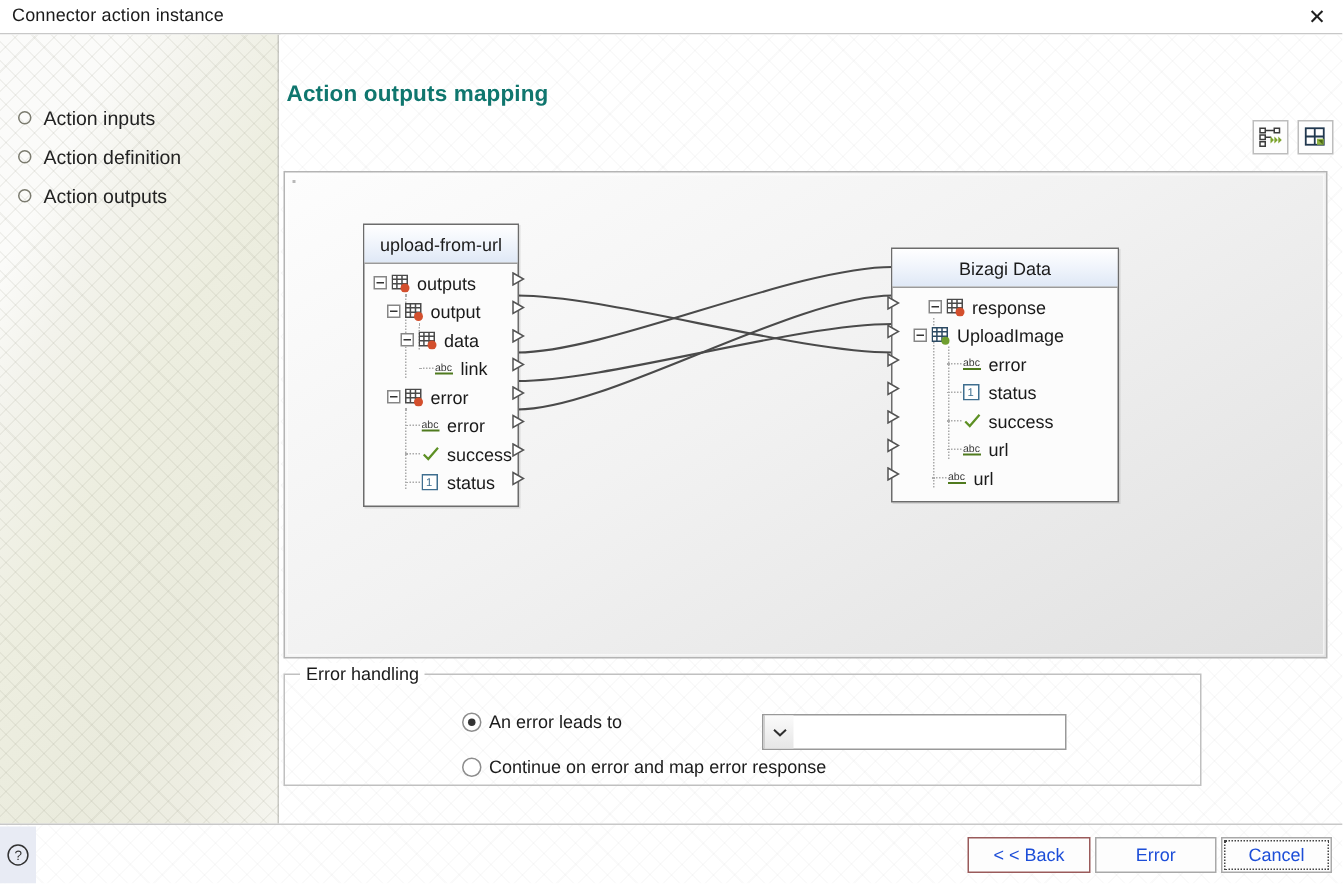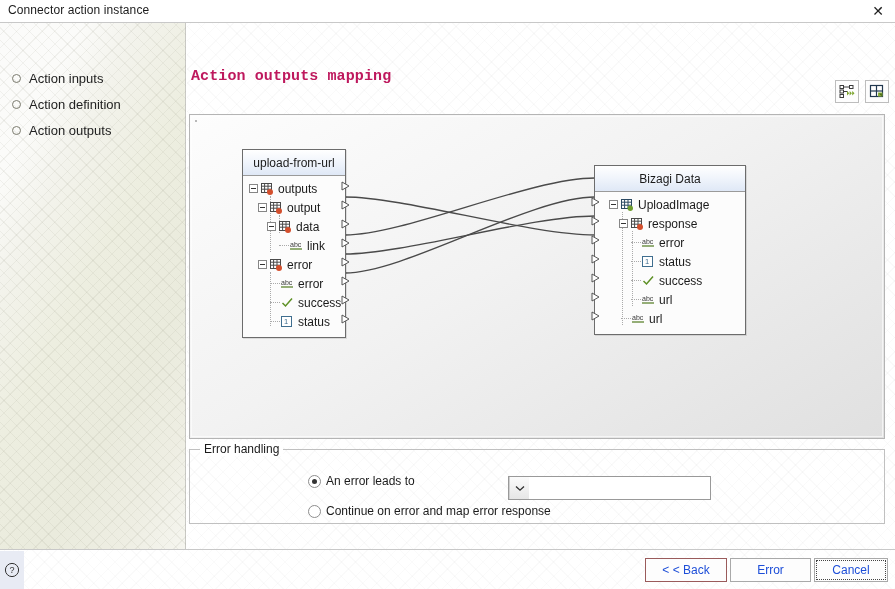--- a/index.html
+++ b/index.html
@@ -122,26 +122,25 @@
     position: absolute;
     inset: 0;
     background-image:
       repeating-linear-gradient(45deg, rgba(160,160,160,0.055) 0 1px, transparent 1px 10px),
       repeating-linear-gradient(-45deg, rgba(160,160,160,0.055) 0 1px, transparent 1px 10px);
     pointer-events: none;
   }
 
   .page-title {
     position: absolute;
-    left: 4px; top: 45px;
+    left: 4px; top: 31px;
     font-size: 15px;
     font-weight: bold;
-    color: #be185d;
+    color: #0f766e;
     letter-spacing: 0.1px;
-    font-family: Liberation Mono, monospace;
   }
 
   
   .toolbar {
     position: absolute;
     right: 6px; top: 57px;
     display: flex;
     gap: 6px;
   }
   .tool-btn {
@@ -237,21 +236,21 @@
   .port {
     position: absolute;
     width: 9px; height: 10px;
   }
   .port svg { display: block; }
 
   
   .group-box {
     position: absolute;
     left: 2px; top: 426px;
-    width: 696px; height: 75px;
+    width: 612px; height: 75px;
     border: 1px solid #c0c0c0;
   }
   .group-title {
     position: absolute;
     left: 10px; top: -8px;
     background: #ffffff;
     padding: 0 4px;
     font-size: 12px;
     color: #1b1b1b;
   }
@@ -556,44 +555,44 @@
               </svg>
             </div>
         </div>
 
         <div class="tree-panel" style="left:404px; top:50px; width:152px;">
           <div class="tree-header">Bizagi Data</div>
           <div class="tree-body">
             <div class="guide" style="left:27px; top:20px; height:113px;"></div>
             <div class="guide" style="left:37px; top:39px; height:75px;"></div>
 
+            <div class="tree-row" style="padding-left:24px;">
+              <span class="exp-box"></span>
+              <svg class="icon-sq" width="13" height="12" viewBox="0 0 13 12">
+                <rect x="0.5" y="0.5" width="10" height="9" fill="#fff" stroke="#4a4a4a"></rect>
+                <line x1="0.5" y1="3.2" x2="10.5" y2="3.2" stroke="#4a4a4a"></line>
+                <line x1="0.5" y1="6.2" x2="10.5" y2="6.2" stroke="#4a4a4a"></line>
+                <line x1="3.6" y1="0.5" x2="3.6" y2="9.5" stroke="#4a4a4a"></line>
+                <line x1="7" y1="0.5" x2="7" y2="9.5" stroke="#4a4a4a"></line>
+                <circle cx="9" cy="9" r="3" fill="#d34f2d"></circle>
+              </svg>
+              <span class="lbl">response</span>
+            </div>
+
             <div class="tree-row" style="padding-left:14px;">
               <span class="exp-box"></span>
               <svg class="icon-sq" width="13" height="12" viewBox="0 0 13 12">
                 <rect x="0.5" y="0.5" width="10" height="9" fill="#fff" stroke="#2c4a63"></rect>
                 <line x1="0.5" y1="3.2" x2="10.5" y2="3.2" stroke="#2c4a63"></line>
                 <line x1="0.5" y1="6.2" x2="10.5" y2="6.2" stroke="#2c4a63"></line>
                 <line x1="3.6" y1="0.5" x2="3.6" y2="9.5" stroke="#2c4a63"></line>
                 <line x1="7" y1="0.5" x2="7" y2="9.5" stroke="#2c4a63"></line>
                 <circle cx="9.3" cy="9.2" r="2.7" fill="#6f9e2f"></circle>
               </svg>
               <span class="lbl">UploadImage</span>
-            </div>
-
-            <div class="tree-row" style="padding-left:24px;">
-              <span class="exp-box"></span>
-              <svg class="icon-sq" width="13" height="12" viewBox="0 0 13 12">
-                <rect x="0.5" y="0.5" width="10" height="9" fill="#fff" stroke="#4a4a4a"></rect>
-                <line x1="0.5" y1="3.2" x2="10.5" y2="3.2" stroke="#4a4a4a"></line>
-                <line x1="0.5" y1="6.2" x2="10.5" y2="6.2" stroke="#4a4a4a"></line>
-                <line x1="3.6" y1="0.5" x2="3.6" y2="9.5" stroke="#4a4a4a"></line>
-                <line x1="7" y1="0.5" x2="7" y2="9.5" stroke="#4a4a4a"></line>
-                <circle cx="9" cy="9" r="3" fill="#d34f2d"></circle>
-              </svg>
-              <span class="lbl">response</span>
             </div>
 
             <div class="tree-row" style="padding-left:36px;">
               <span class="tick"></span>
               <svg class="icon-sq" width="13" height="11" viewBox="0 0 13 11">
                 <text x="0" y="7" font-family="Liberation Sans, sans-serif" font-size="7" fill="#3a3a3a">abc</text>
                 <line x1="0" y1="9" x2="12" y2="9" stroke="#4f7a1e" stroke-width="1.2"></line>
               </svg>
               <span class="lbl">error</span>
             </div>

